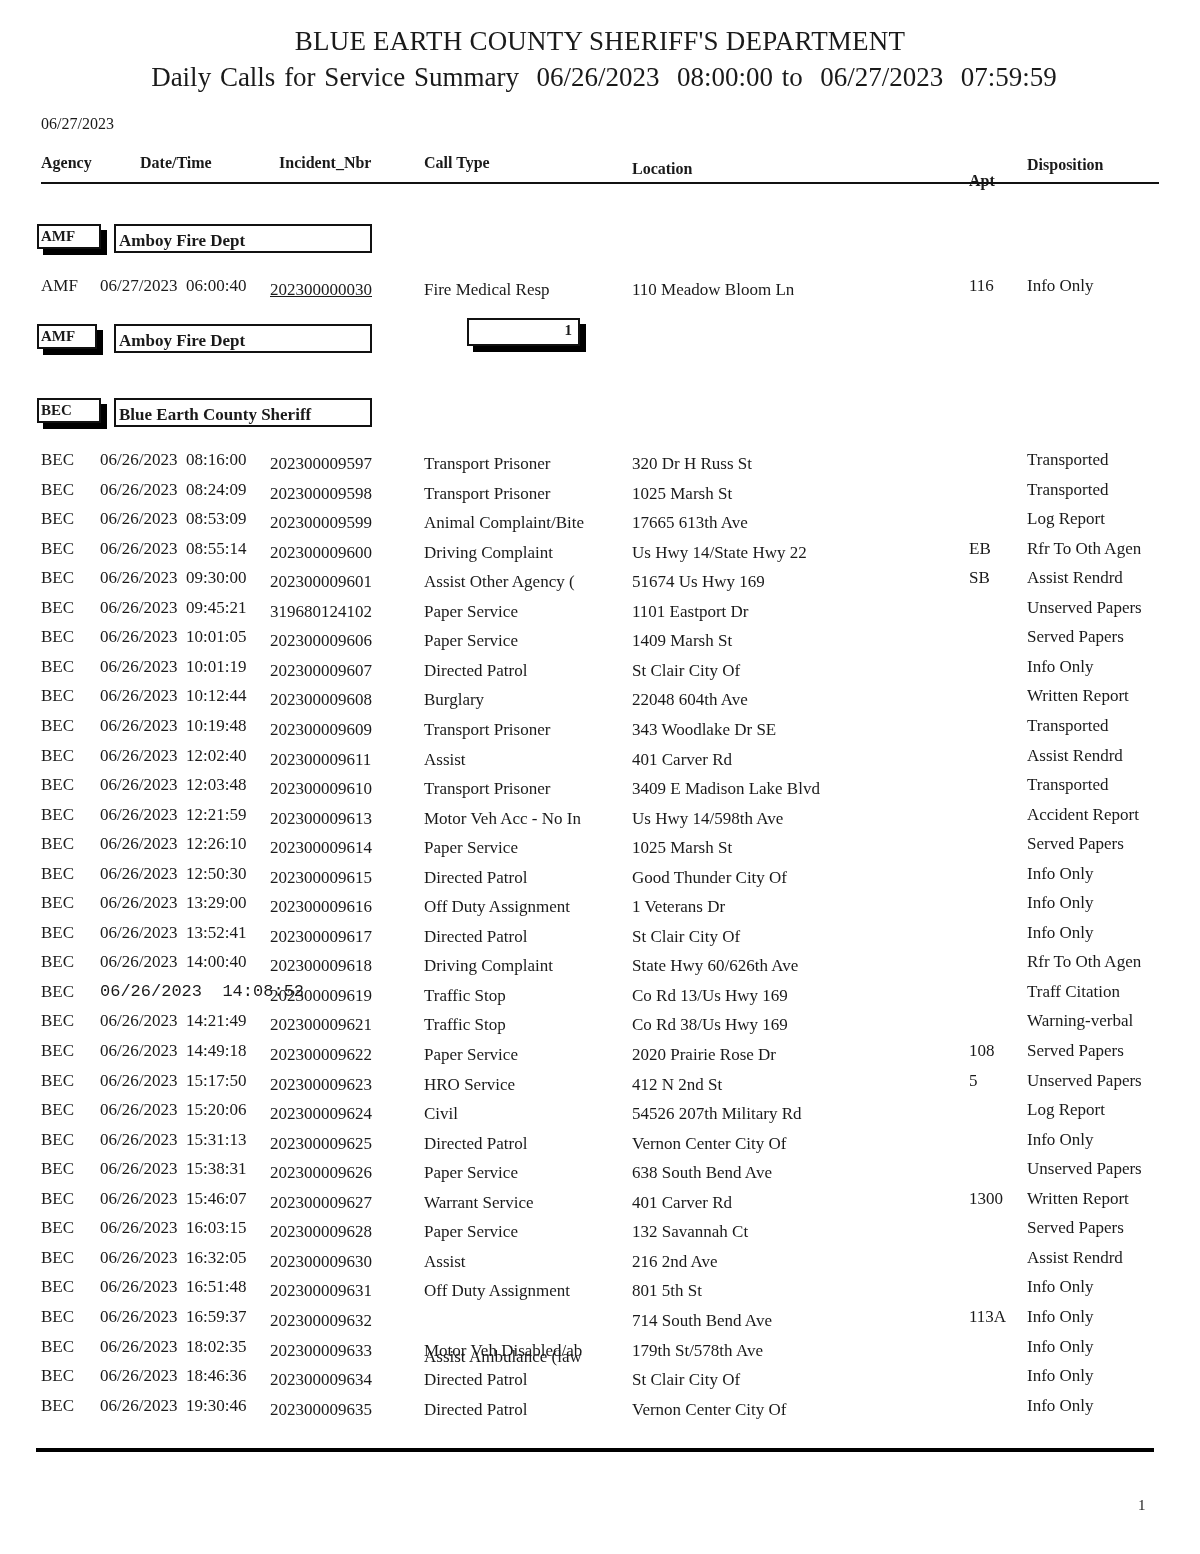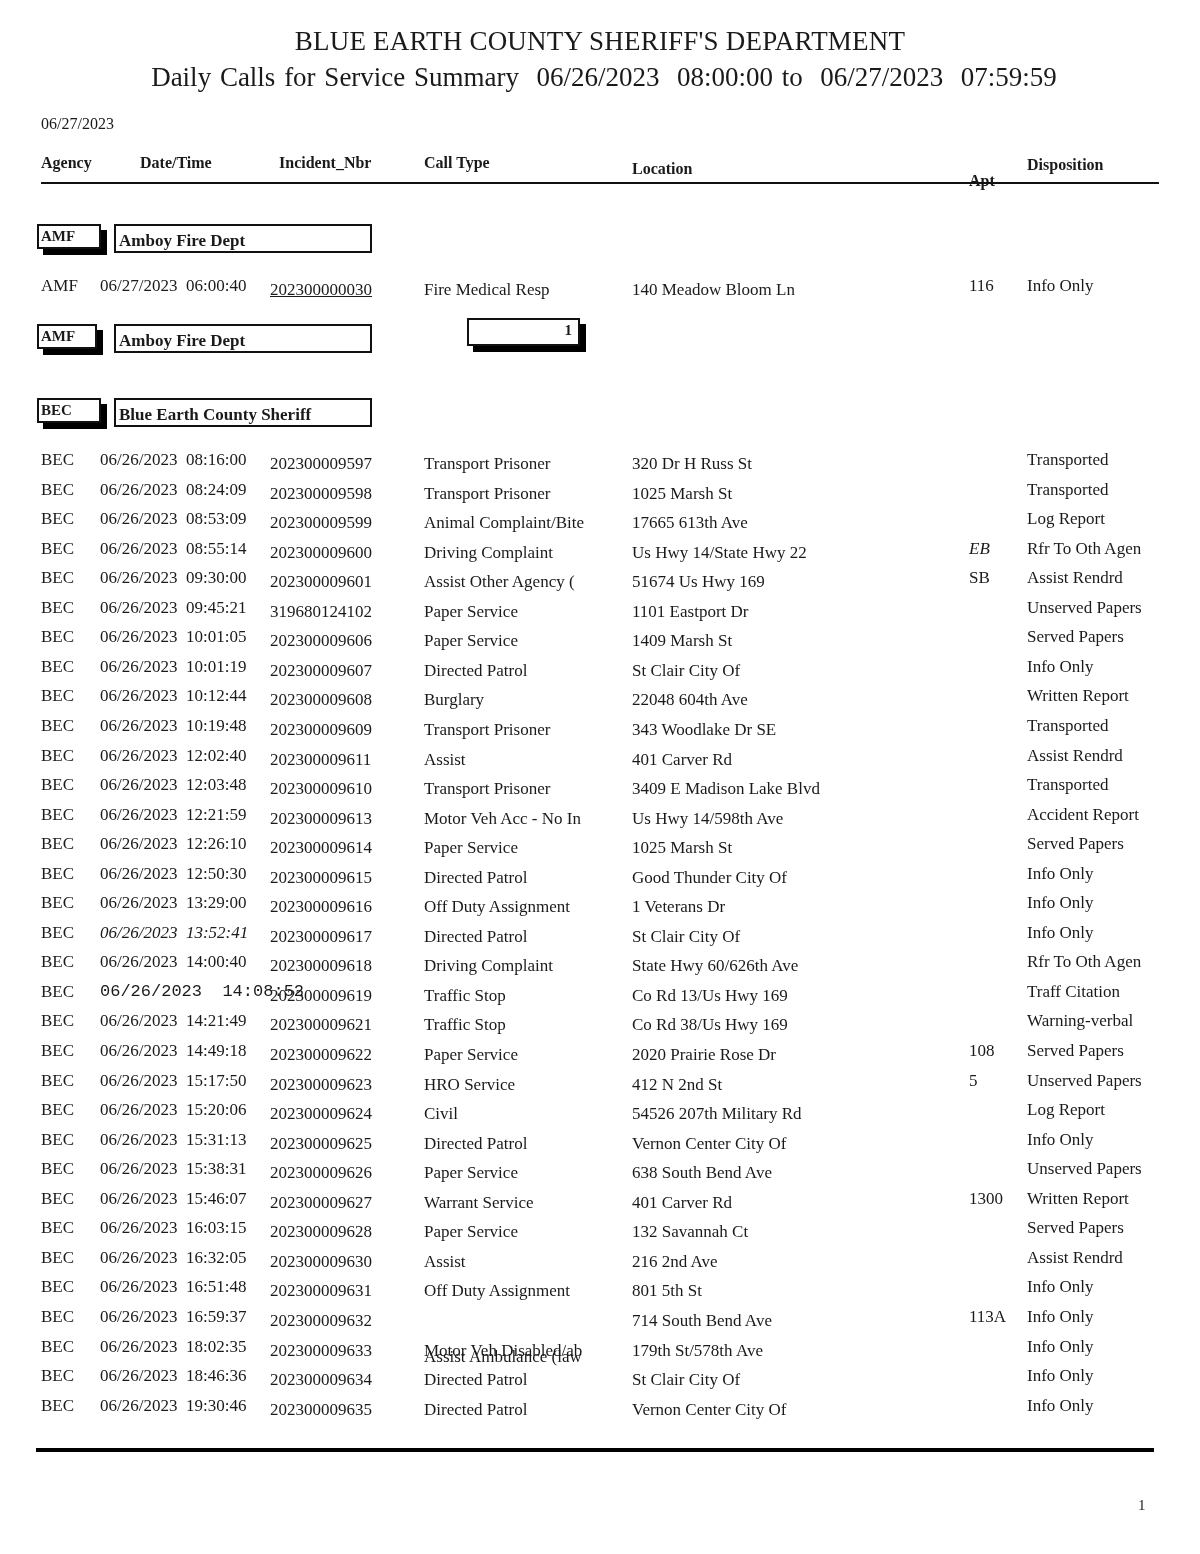--- a/index.html
+++ b/index.html
@@ -58,21 +58,21 @@
 
 <div class="agency-box" style="left:37px;top:224px;width:64px;height:25px;">AMF</div>
 <div class="agency-name-box" style="left:114px;top:224px;width:258px;height:29px;">Amboy Fire Dept</div>
 
 <div id="amf-rows">
     <div class="row" style="top: 276px;">
       <span class="c-ag" style="white-space: pre;">AMF</span>
       <span class="c-dt" style="white-space: pre;">06/27/2023  06:00:40</span>
       <span class="c-in" style="white-space: pre; text-decoration: underline;">202300000030</span>
       <span class="c-ct" style="white-space: pre;">Fire Medical Resp</span>
-      <span class="c-lo" style="white-space: pre;">140 Meadow Bloom Ln</span>
+      <span class="c-lo" style="white-space: pre;">110 Meadow Bloom Ln</span>
       <span class="c-ap" style="white-space: pre;">116</span>
       <span class="c-di" style="white-space: pre;">Info Only</span>
     </div>
   </div>
 
 <div class="agency-box" style="left:37px;top:324px;width:60px;height:25px;">AMF</div>
 <div class="agency-name-box" style="left:114px;top:324px;width:258px;height:29px;">Amboy Fire Dept</div>
 <div class="count-box" style="left:467px;top:318px;width:113px;height:28px;">1</div>
 
 <div class="agency-box" style="left:37px;top:398px;width:64px;height:25px;">BEC</div>
@@ -105,21 +105,21 @@
       <span class="c-lo" style="white-space: pre;">17665 613th Ave</span>
       <span class="c-ap" style="white-space: pre;"></span>
       <span class="c-di" style="white-space: pre;">Log Report</span>
     </div>
     <div class="row" style="top: 538.65px;">
       <span class="c-ag" style="white-space: pre;">BEC</span>
       <span class="c-dt" style="white-space: pre;">06/26/2023  08:55:14</span>
       <span class="c-in" style="white-space: pre;">202300009600</span>
       <span class="c-ct" style="white-space: pre;">Driving Complaint</span>
       <span class="c-lo" style="white-space: pre;">Us Hwy 14/State Hwy 22</span>
-      <span class="c-ap" style="white-space: pre; font-style: italic;">EB</span>
+      <span class="c-ap" style="white-space: pre;">EB</span>
       <span class="c-di" style="white-space: pre;">Rfr To Oth Agen</span>
     </div>
     <div class="row" style="top: 568.2px;">
       <span class="c-ag" style="white-space: pre;">BEC</span>
       <span class="c-dt" style="white-space: pre;">06/26/2023  09:30:00</span>
       <span class="c-in" style="white-space: pre;">202300009601</span>
       <span class="c-ct" style="white-space: pre;">Assist Other Agency (</span>
       <span class="c-lo" style="white-space: pre;">51674 Us Hwy 169</span>
       <span class="c-ap" style="white-space: pre;">SB</span>
       <span class="c-di" style="white-space: pre;">Assist Rendrd</span>
@@ -218,21 +218,21 @@
       <span class="c-ag" style="white-space: pre;">BEC</span>
       <span class="c-dt" style="white-space: pre;">06/26/2023  13:29:00</span>
       <span class="c-in" style="white-space: pre;">202300009616</span>
       <span class="c-ct" style="white-space: pre;">Off Duty Assignment</span>
       <span class="c-lo" style="white-space: pre;">1 Veterans Dr</span>
       <span class="c-ap" style="white-space: pre;"></span>
       <span class="c-di" style="white-space: pre;">Info Only</span>
     </div>
     <div class="row" style="top: 922.8px;">
       <span class="c-ag" style="white-space: pre;">BEC</span>
-      <span class="c-dt" style="white-space: pre; font-style: italic;">06/26/2023  13:52:41</span>
+      <span class="c-dt" style="white-space: pre;">06/26/2023  13:52:41</span>
       <span class="c-in" style="white-space: pre;">202300009617</span>
       <span class="c-ct" style="white-space: pre;">Directed Patrol</span>
       <span class="c-lo" style="white-space: pre;">St Clair City Of</span>
       <span class="c-ap" style="white-space: pre;"></span>
       <span class="c-di" style="white-space: pre;">Info Only</span>
     </div>
     <div class="row" style="top: 952.35px;">
       <span class="c-ag" style="white-space: pre;">BEC</span>
       <span class="c-dt" style="white-space: pre;">06/26/2023  14:00:40</span>
       <span class="c-in" style="white-space: pre;">202300009618</span>

